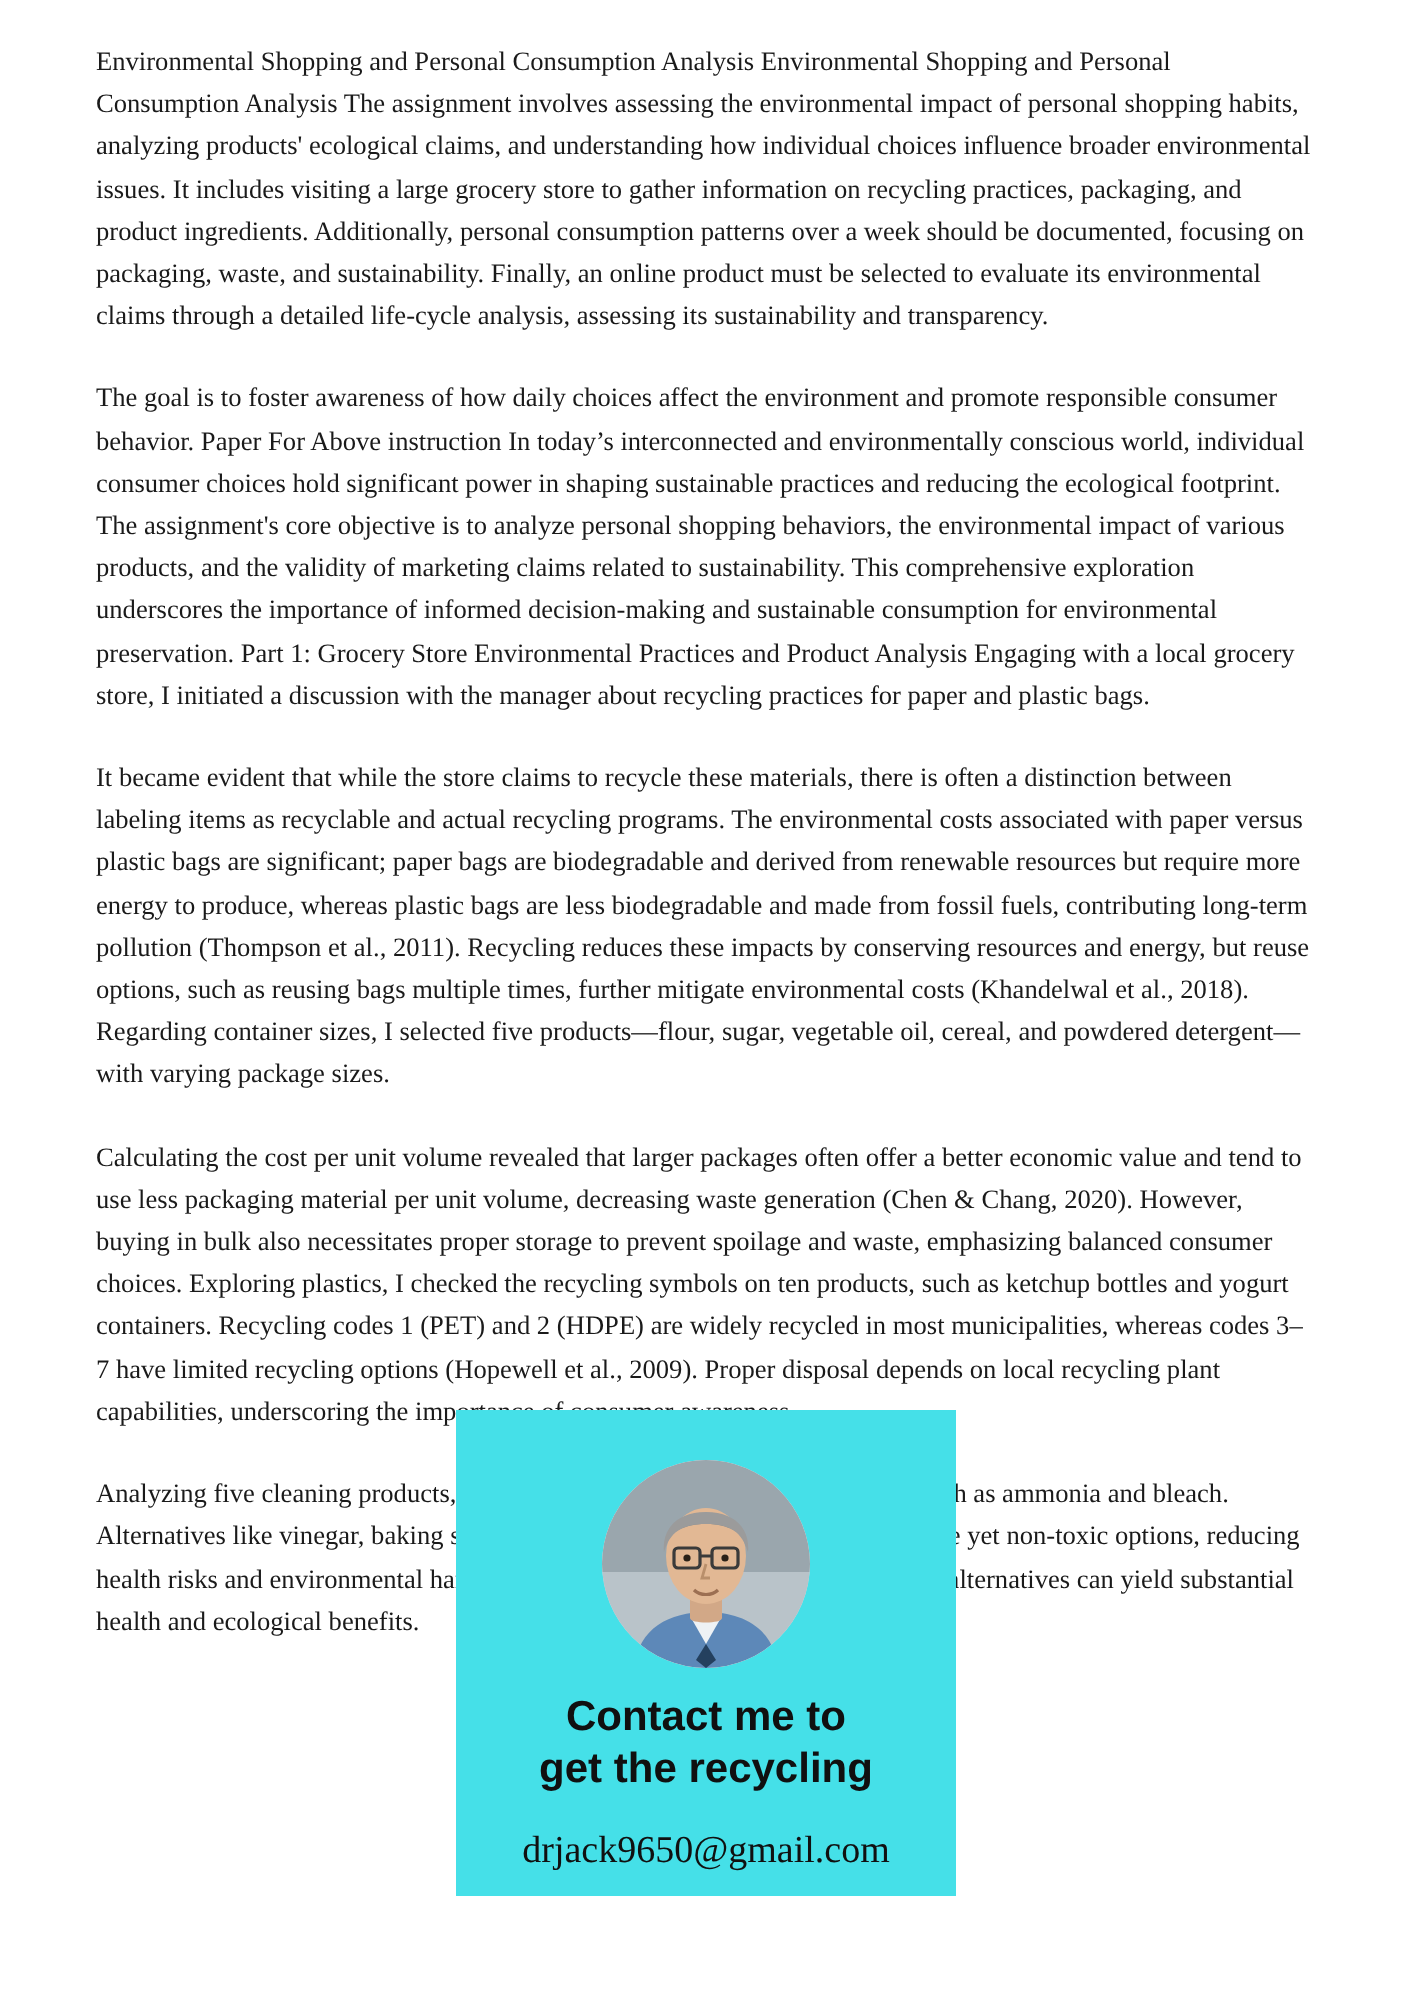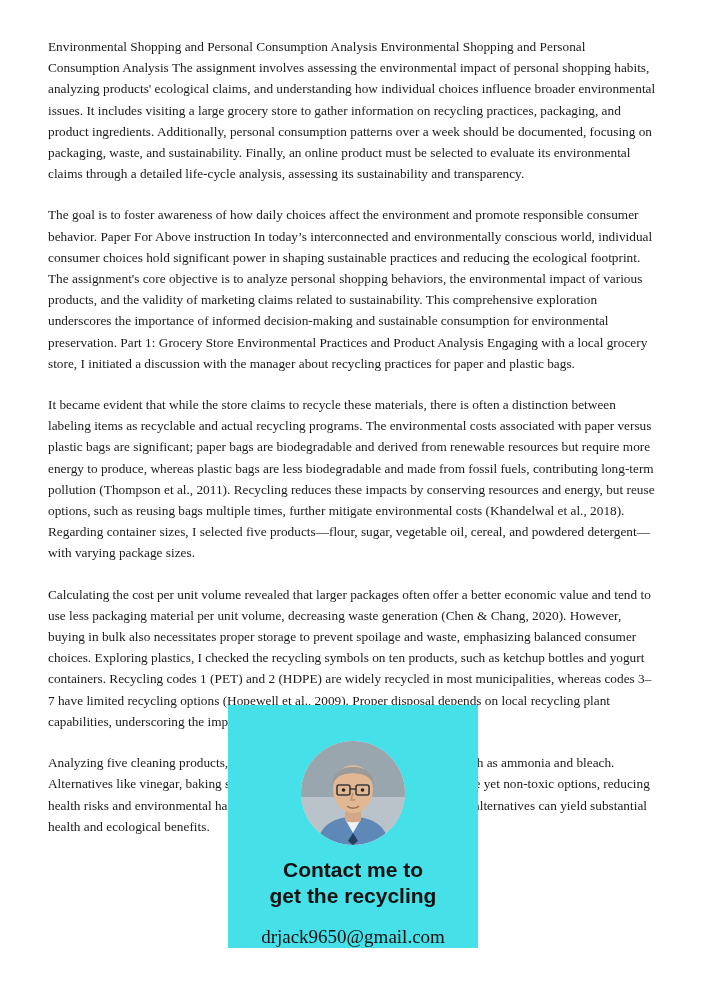--- a/index.html
+++ b/index.html
@@ -16,21 +16,21 @@
   }
   #page {
     position: relative;
     width: 708px;
     height: 1000px;
     background: #ffffff;
   }
   #doc-body {
     position: absolute;
     left: 48px;
-    top: 36px;
+    top: 20px;
     width: 608px;
   }
   .para {
     font-size: 13.3px;
     line-height: 21.2px;
     color: #1a1a1a;
     text-align: left;
     margin: 0 0 20px 0;
     white-space: normal;
   }
@@ -41,21 +41,21 @@
   #overlay-card {
     position: absolute;
     left: 228px;
     top: 705px;
     width: 250px;
     height: 243px;
     background: #45e0e8;
     display: flex;
     flex-direction: column;
     align-items: center;
-    justify-content: flex-end;
+    justify-content: center;
     box-sizing: border-box;
     padding-top: 14px;
   }
   #avatar {
     width: 104px;
     height: 104px;
     border-radius: 50%;
     overflow: hidden;
     background: #cfd6db;
     position: relative;

